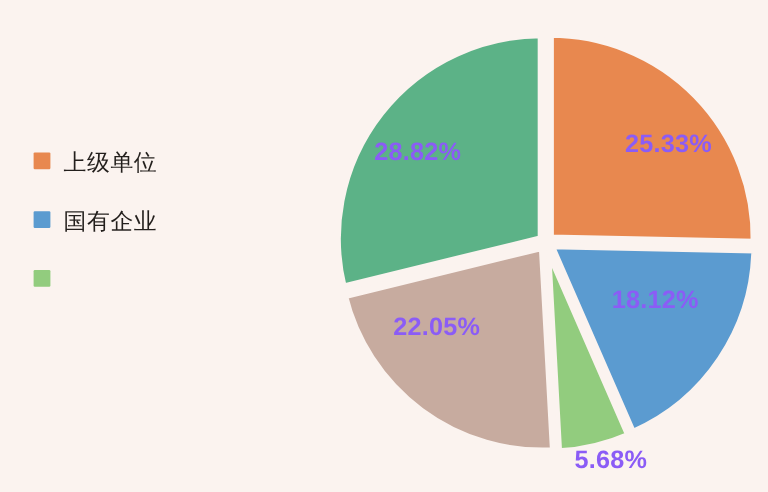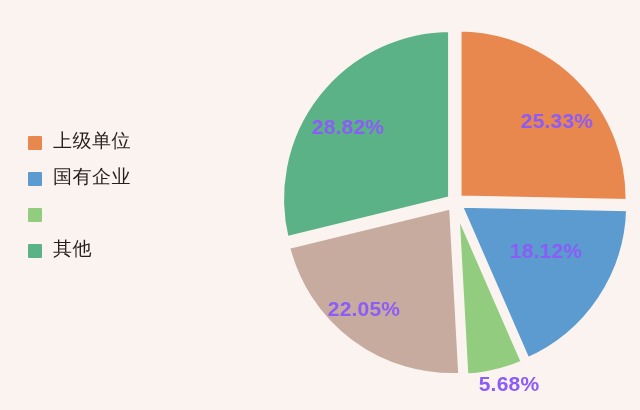--- a/index.html
+++ b/index.html
@@ -25,22 +25,23 @@
 
   
   .legend {
     position: absolute;
     left: 28px;
     top: 114px;
     width: 170px;
   }
   .legend-item {
     display: flex;
-    align-items: flex-end;
+    align-items: flex-start;
     height: 36px;
+    margin-top: 13px;
   }
   .legend-swatch {
     width: 14px;
     height: 14px;
     flex: 0 0 14px;
     margin-right: 11px;
     border-radius: 1px;
   }
   .legend-label {
     font-size: 19px;
@@ -94,36 +95,32 @@
           <path d="M 459.15 204.78 L 629.12 208.31 A 170 170 0 0 1 527.16 360.59 Z" fill="#5b9bd0" class="slice-path"></path>
           <path d="M 456.16 206.86 L 524.16 362.67 A 170 170 0 0 1 465.44 376.61 Z" fill="#92cc7e" class="slice-path"></path>
           <path d="M 452.02 206.02 L 461.31 375.76 A 170 170 0 0 1 286.90 246.43 Z" fill="#c7ab9f" class="slice-path"></path>
           <path d="M 451.07 198.91 L 285.94 239.33 A 170 170 0 0 1 451.07 28.91 Z" fill="#5cb287" class="slice-path"></path>
         </g>
     </svg>
     <div id="pie-labels">
         <div class="pie-label" style="left: 557px; top: 121px; text-align: right;">25.33%</div>
         <div class="pie-label" style="left: 546px; top: 251px;">18.12%</div>
         <div class="pie-label" style="left: 509px; top: 384px;">5.68%</div>
-        <div class="pie-label" style="left: 364px; top: 273px; margin-top: 36px;">22.05%</div>
+        <div class="pie-label" style="left: 364px; top: 273px;">22.05%</div>
         <div class="pie-label" style="left: 348px; top: 127px;">28.82%</div>
       </div>
   </div>
 
   <div class="legend">
     <div class="legend-item">
       <span class="legend-swatch" style="background: rgb(232, 136, 79);"></span>
       <span class="legend-label">上级单位</span>
     </div>
     <div class="legend-item">
       <span class="legend-swatch" style="background: rgb(91, 155, 208);"></span>
       <span class="legend-label">国有企业</span>
     </div>
     <div class="legend-item">
       <span class="legend-swatch" style="background: rgb(146, 204, 126);"></span>
     </div>
-    <div class="legend-item">
-      <span class="legend-swatch" style="background: rgb(92, 178, 135);"></span>
-      <span class="legend-label">其他</span>
-    </div>
   </div>
 
 </div>
 
 </body></html>

